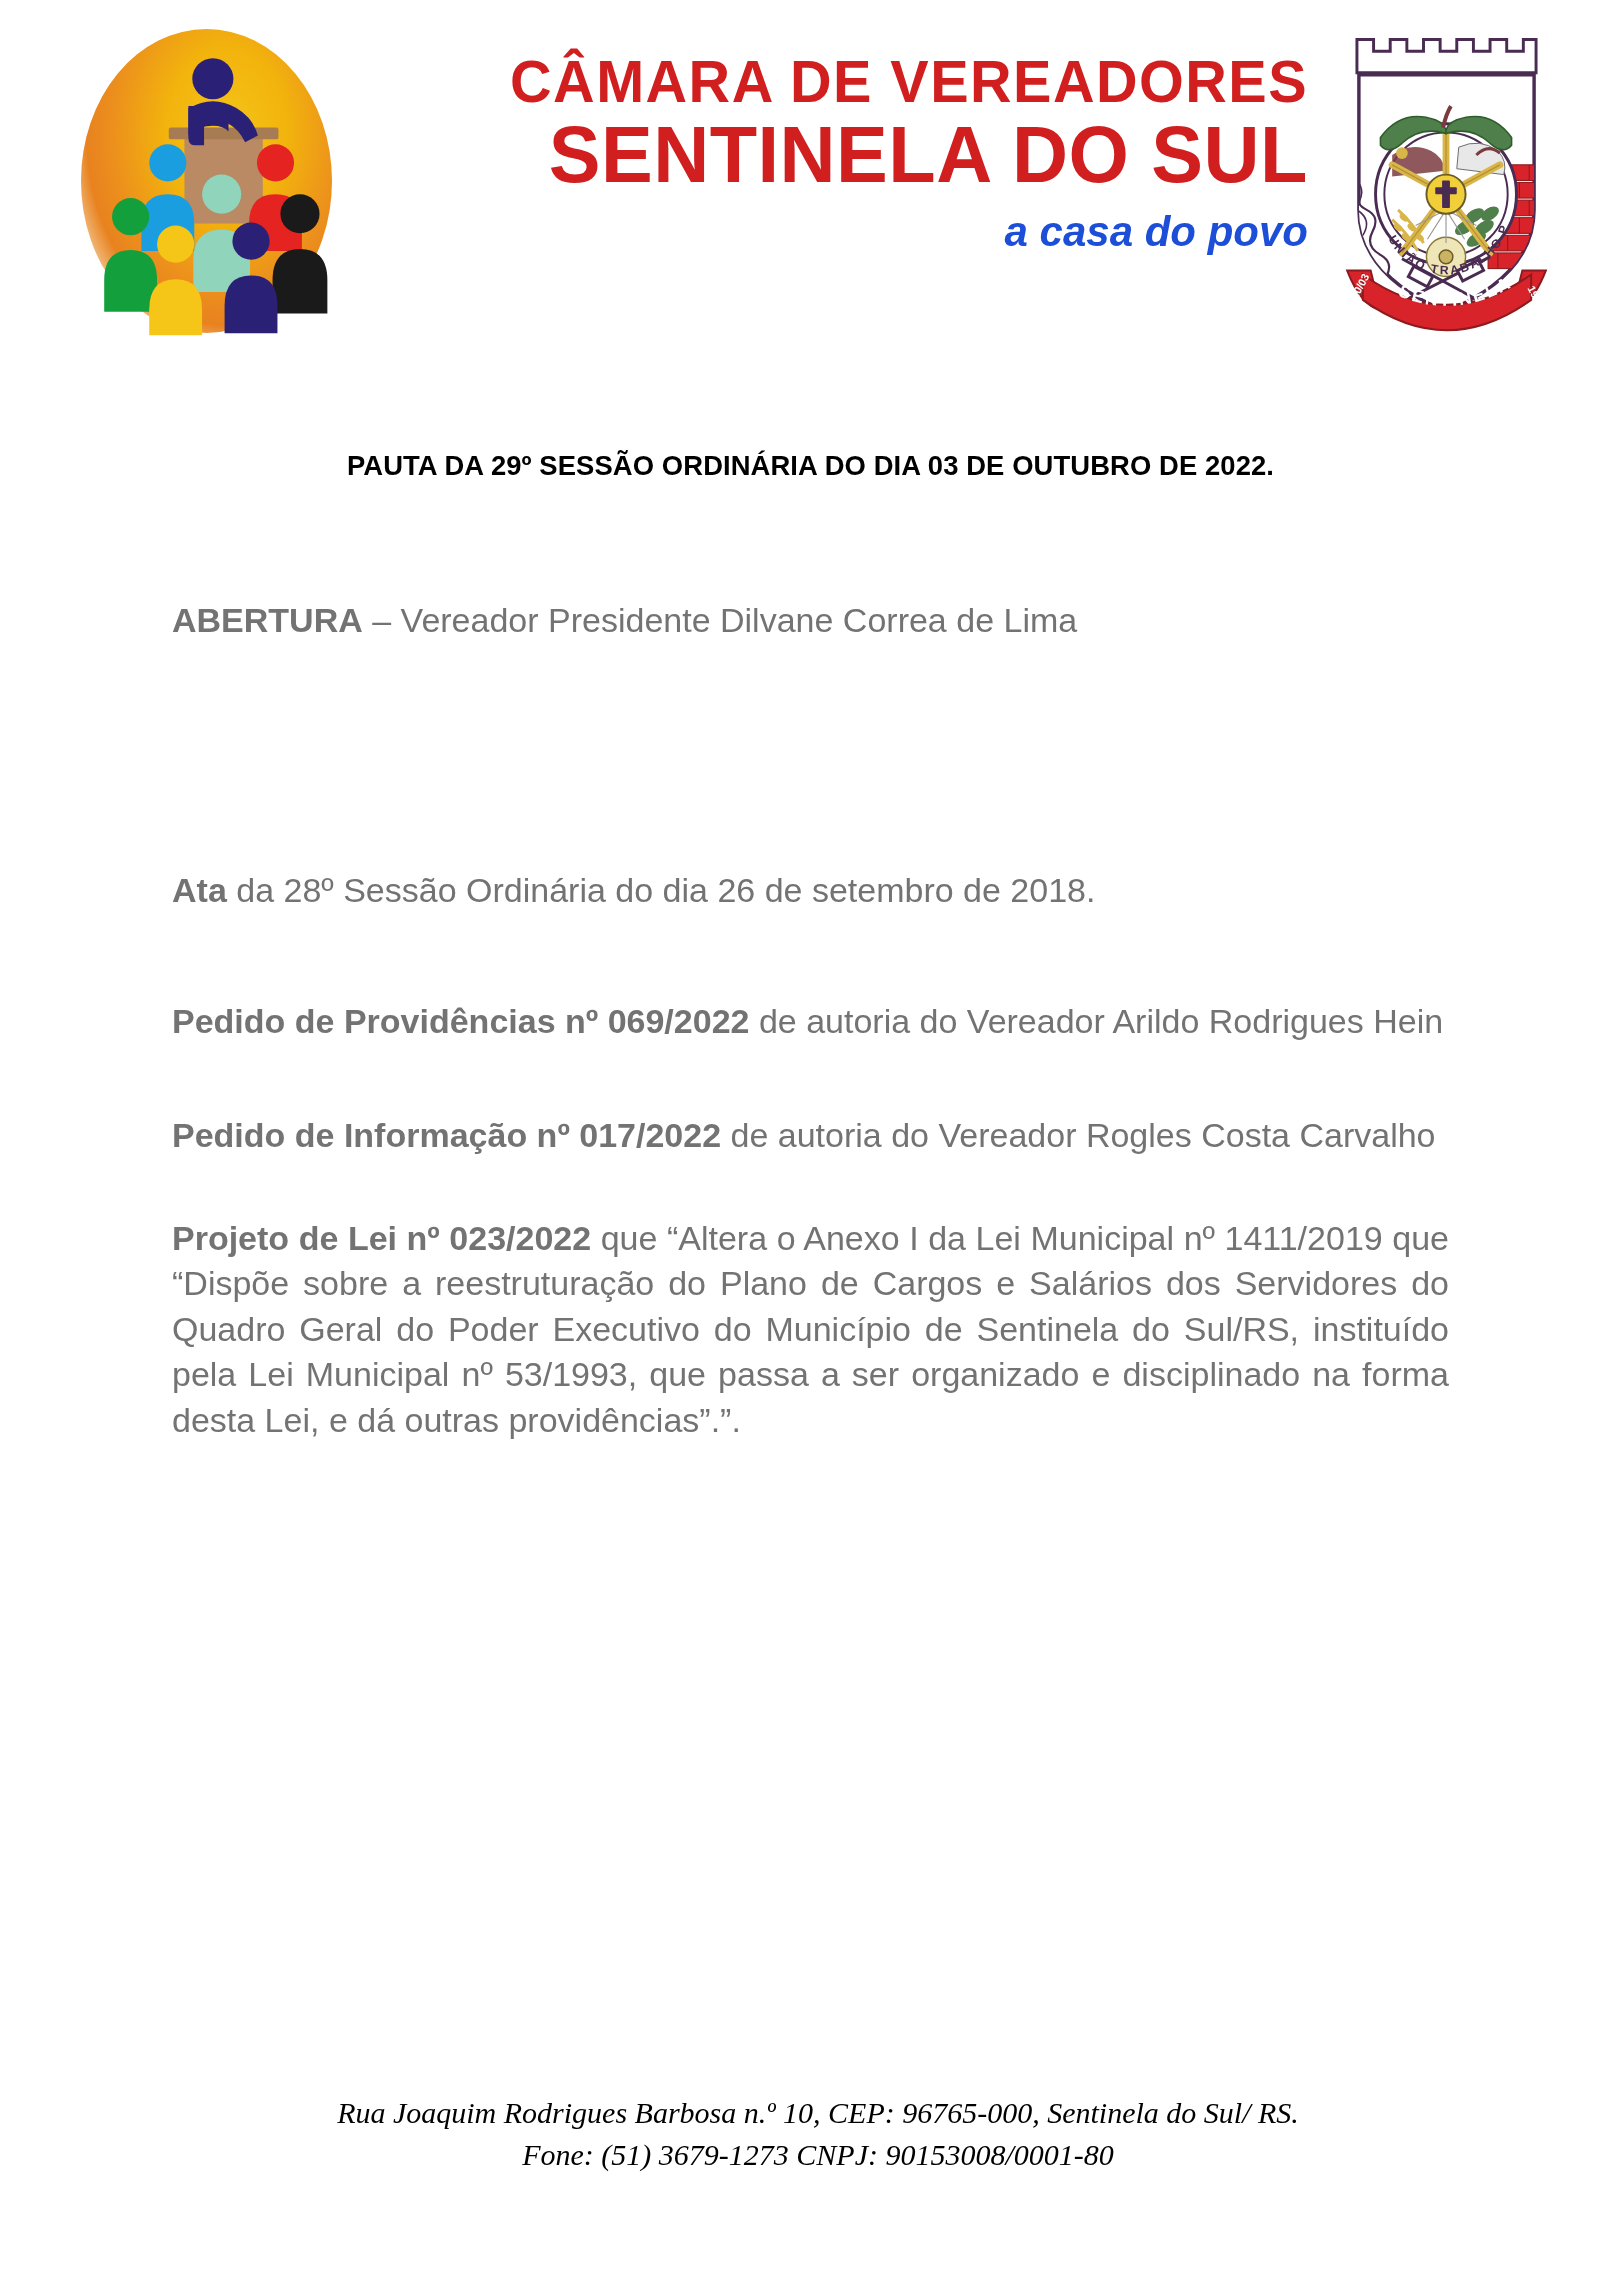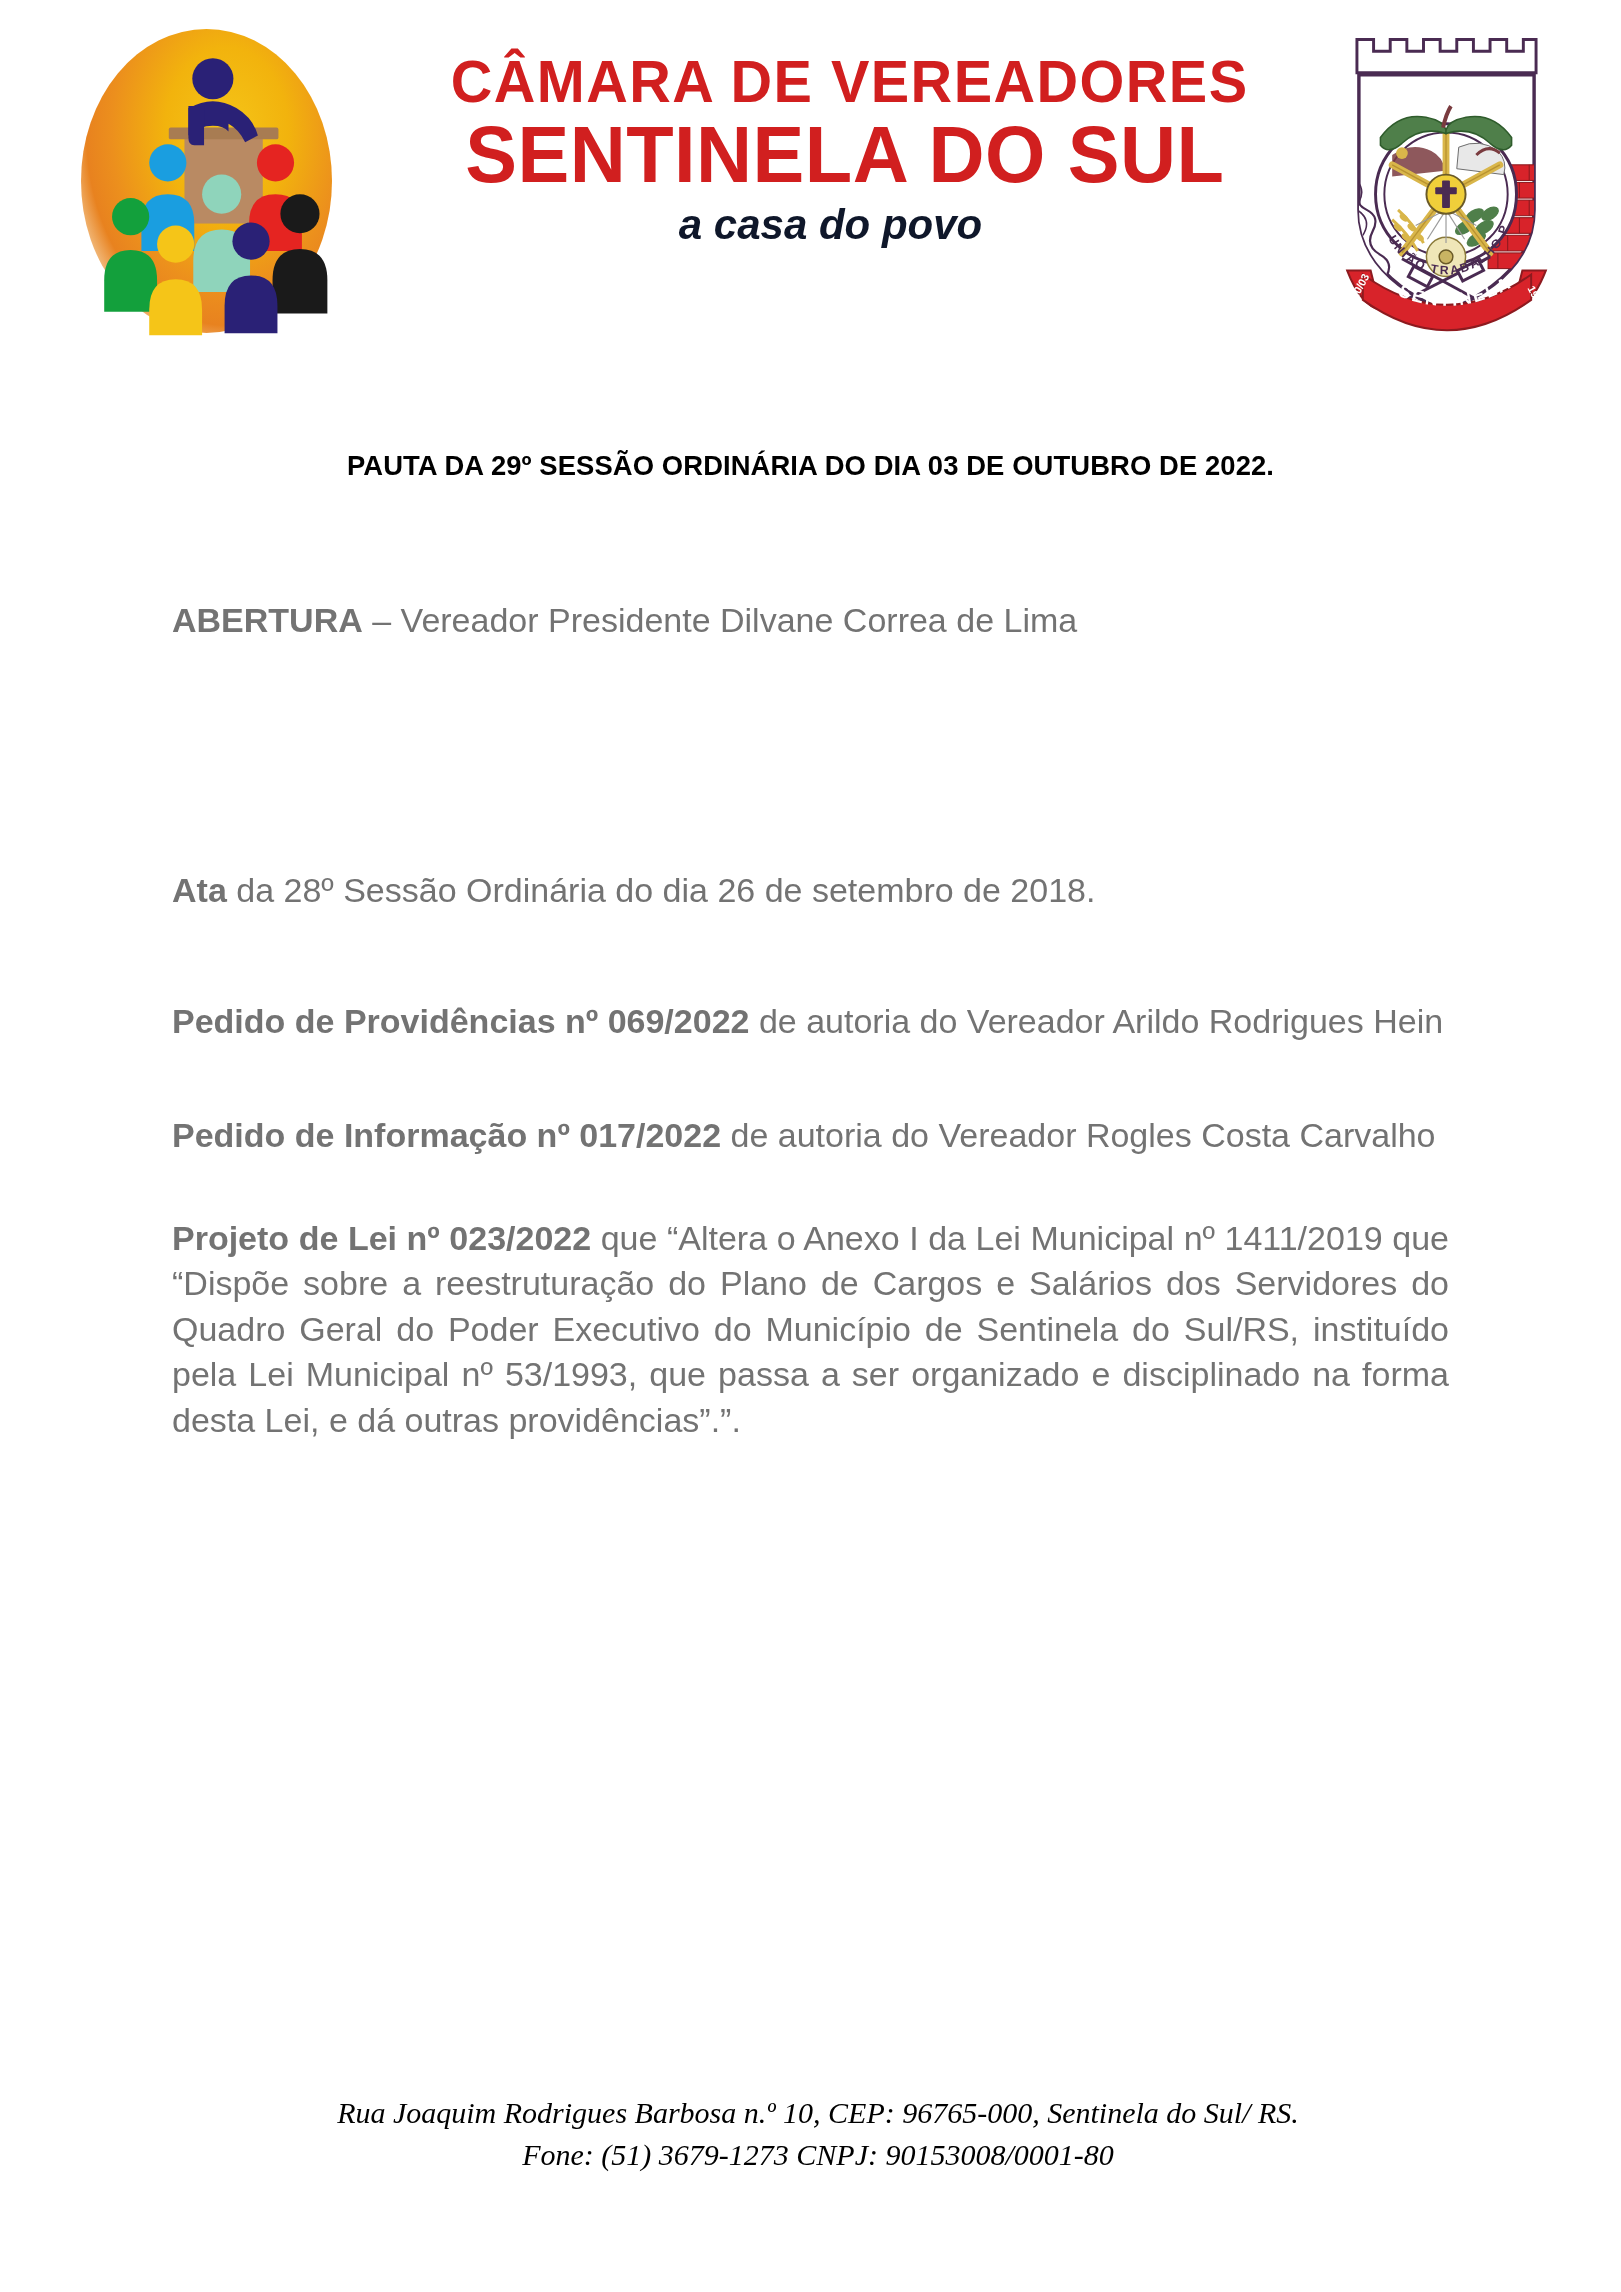--- a/index.html
+++ b/index.html
@@ -51,21 +51,21 @@
         #e8821f 68%,
         rgba(250,238,210,0.92) 86%,
         rgba(255,255,255,0) 100%);
   }
   .people-logo svg { position: absolute; left: 0; top: 0; }
 
   
   .wordmark {
     flex: 1 1 auto;
     padding-top: 33px;
-    text-align: center;
+    text-align: right;
     padding-right: 33px;
     user-select: none;
   }
   .wm-line1 {
     font-family: "Liberation Sans Narrow", "Liberation Sans", sans-serif;
     font-weight: bold;
     font-size: 60px;
     letter-spacing: 1.5px;
     color: #d11f1f;
     line-height: 1.04;
@@ -83,23 +83,23 @@
     margin-top: 2px;
     transform: scaleX(0.97);
     transform-origin: right center;
     white-space: nowrap;
   }
   .wm-line3 {
     font-family: "Liberation Sans Narrow", "Liberation Sans", sans-serif;
     font-weight: bold;
     font-style: italic;
     font-size: 42px;
-    color: #0f172a;
+    color: #1d4ed8;
     line-height: 1.0;
-    margin-top: 9px;
+    margin-top: 16px;
     white-space: nowrap;
   }
 
   
   .coat-of-arms {
     flex: 0 0 211px;
     width: 211px;
     height: 323px;
     position: relative;
   }

